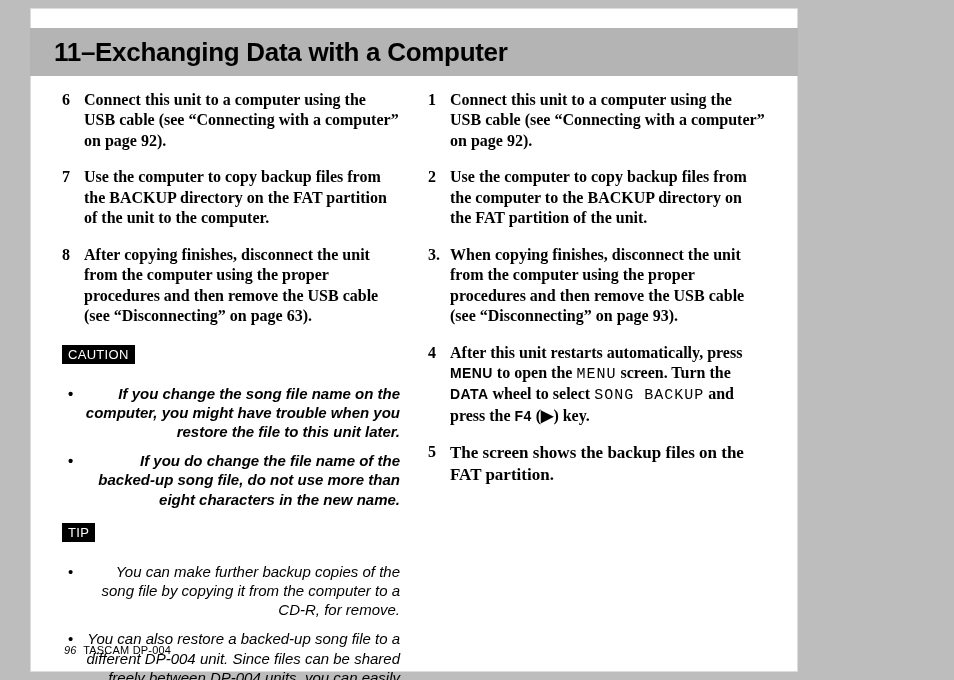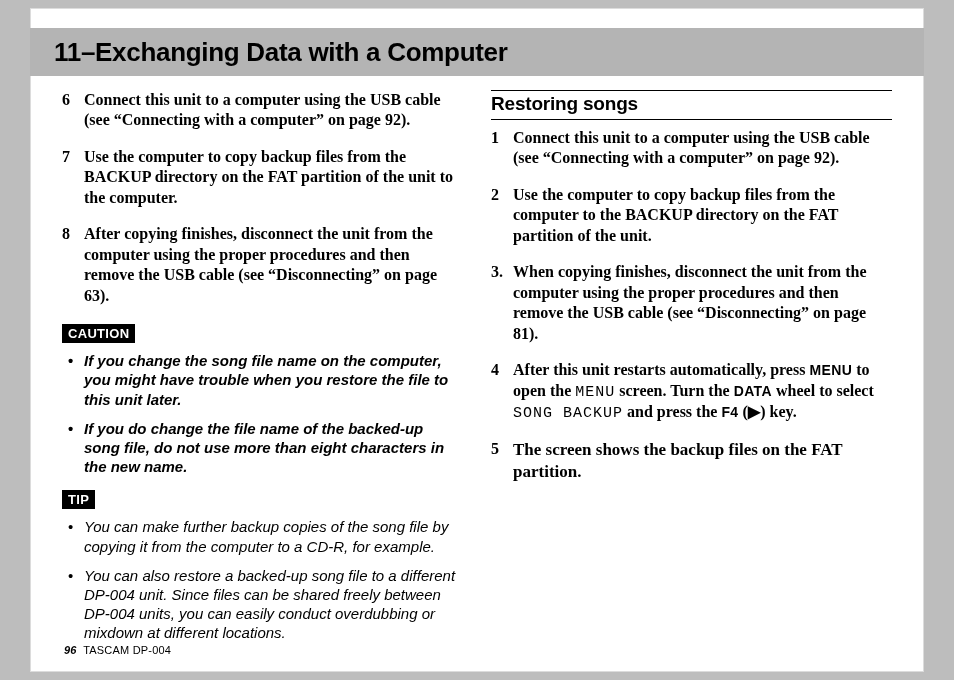--- a/index.html
+++ b/index.html
@@ -6,21 +6,21 @@
   body{
     width:954px;height:680px;
     background:#bdbdbd;
     font-family:"Times New Roman",Times,serif;
     color:#000;
     box-sizing:border-box;
   }
   .page{
     position:absolute;
     left:30px;top:8px;
-    width:894px;height:664px;
+    width:768px;height:664px;
     background:#fff;
     box-shadow:0 0 0 1px #dcdcdc inset;
     box-sizing:border-box;
     padding:0 40px 0 32px;
   }
   .chapter-bar{
     position:absolute;
     left:0;top:20px;
     width:100%;
     height:48px;
@@ -53,33 +53,34 @@
     line-height:1.28;
   }
   ol.steps>li>.num{
     position:absolute;left:0;top:0;
     font-weight:700;
   }
   .label{
     display:inline-block;
     background:#000;color:#fff;
     font-family:Arial,Helvetica,sans-serif;
-    font-weight:700;font-size:13px;
+    font-weight:400;font-size:13px;
     padding:2px 6px 2px 6px;
-    margin:2px 0 6px 0;
+    margin:2px 0 18px 0;
     letter-spacing:.3px;
   }
   ul.bullets{
     list-style:none;margin:2px 0 12px 0;padding:0 0 0 4px;
   }
   ul.bullets>li{
     position:relative;padding-left:18px;margin:0 0 10px 0;
     font-family:Arial,Helvetica,sans-serif;
     font-style:italic;font-weight:700;font-size:15px;
     line-height:1.28;
+    text-align:right;
   }
   ul.bullets.tip>li{font-weight:400}
   ul.bullets>li::before{
     content:"•";position:absolute;left:2px;top:0;
     font-style:normal;
   }
   .sect{
     font-family:Arial,Helvetica,sans-serif;
     font-weight:800;font-size:19px;
     padding:2px 0 4px 0;margin:0 0 8px 0;
@@ -95,21 +96,21 @@
   .lcd{
     font-family:"Courier New",Courier,monospace;
     font-weight:400;font-size:15px;letter-spacing:1px;font-style:normal
   }
   .tri{font-style:normal;font-family:Arial,sans-serif}
   .foot{
     position:absolute;left:34px;bottom:16px;
     font-family:Arial,Helvetica,sans-serif;
     font-size:11px;letter-spacing:.2px;
   }
-  .foot .pg{font-weight:700;font-style:italic}
+  .foot .pg{font-weight:400;font-style:italic}
   .foot .prod{}
 </style>
 </head>
 <body>
 
 <div class="page">
 
   <div class="chapter-bar">
     <h1>11–Exchanging Data with a Computer</h1>
   </div>
@@ -133,40 +134,39 @@
       </ol>
 
       <div class="label">CAUTION</div>
       <ul class="bullets">
         <li>If you change the song file name on the computer, you might have trouble when you restore the file to this unit later.</li>
         <li>If you do change the file name of the backed-up song file, do not use more than eight characters in the new name.</li>
       </ul>
 
       <div class="label">TIP</div>
       <ul class="bullets tip">
-        <li>You can make further backup copies of the song file by copying it from the computer to a CD-R, for example.</li>
+        <li>You can make further backup copies of the song file by copying it from the computer to a CD-R, for remove.</li>
         <li>You can also restore a backed-up song file to a different DP-004 unit. Since files can be shared freely between DP-004 units, you can easily conduct overdubbing or mixdown at different locations.</li>
       </ul>
     </div>
 
     <div class="col">
-      <div class="sect">Restoring songs</div>
 
       <ol class="steps">
         <li>
           <span class="num">1</span>
           <span>Connect this unit to a computer using the USB cable (see “<b>Connecting with a computer</b>” on page 92).</span>
         </li>
         <li>
           <span class="num">2</span>
           <span>Use the computer to copy backup files from the computer to the BACKUP directory on the FAT partition of the unit.</span>
         </li>
         <li>
           <span class="num">3.</span>
-          <span>When copying finishes, disconnect the unit from the computer using the proper procedures and then remove the USB cable (see “Disconnecting” on page 81).</span>
+          <span>When copying finishes, disconnect the unit from the computer using the proper procedures and then remove the USB cable (see “Disconnecting” on page 93).</span>
         </li>
         <li>
           <span class="num">4</span>
           <span>After this unit restarts automatically, press <span class="menu">MENU</span> to open the <span class="lcd">MENU</span> screen. Turn the <span class="data">DATA</span> wheel to select <span class="lcd">SONG BACKUP</span> and press the <span class="f4">F4</span> (<span class="tri">▶</span>) key.</span>
         </li>
         <li>
           <span class="num">5</span>
         </li>
       </ol>
 

